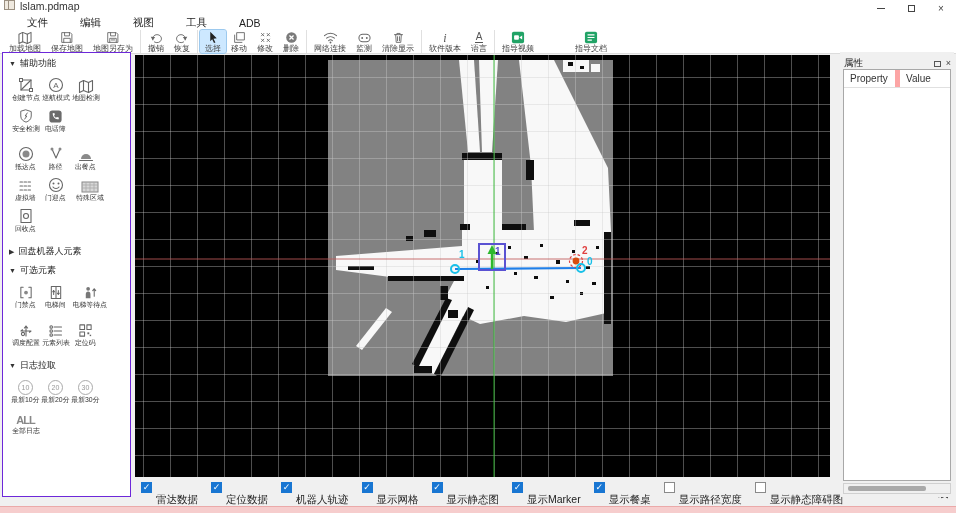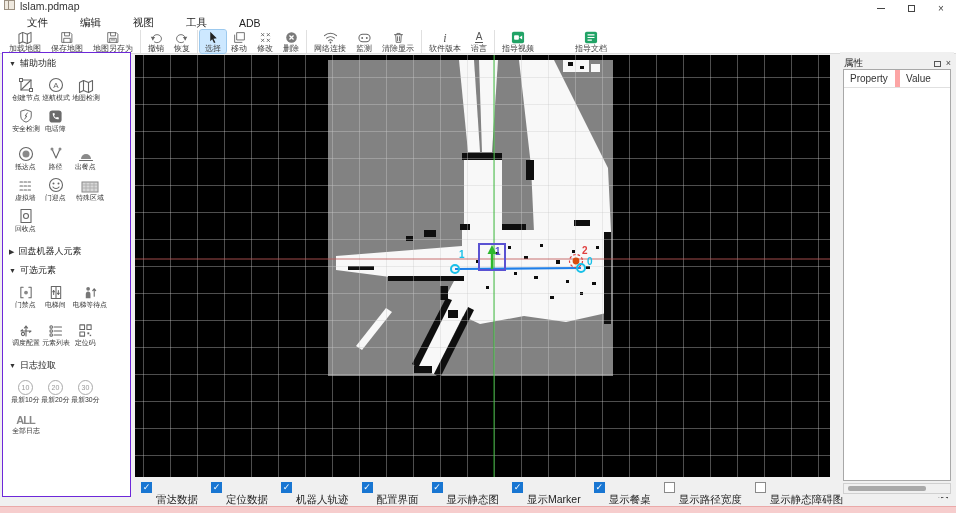--- a/index.html
+++ b/index.html
@@ -578,21 +578,21 @@
   <span class="cb-wrap">
       <span class="cb checked">
         <span>✓</span>
       </span>
       <span class="cb-label">机器人轨迹</span>
     </span>
   <span class="cb-wrap">
       <span class="cb checked">
         <span>✓</span>
       </span>
-      <span class="cb-label">配置界面</span>
+      <span class="cb-label">显示网格</span>
     </span>
   <span class="cb-wrap">
       <span class="cb checked">
         <span>✓</span>
       </span>
       <span class="cb-label">显示静态图</span>
     </span>
   <span class="cb-wrap">
       <span class="cb checked">
         <span>✓</span>

